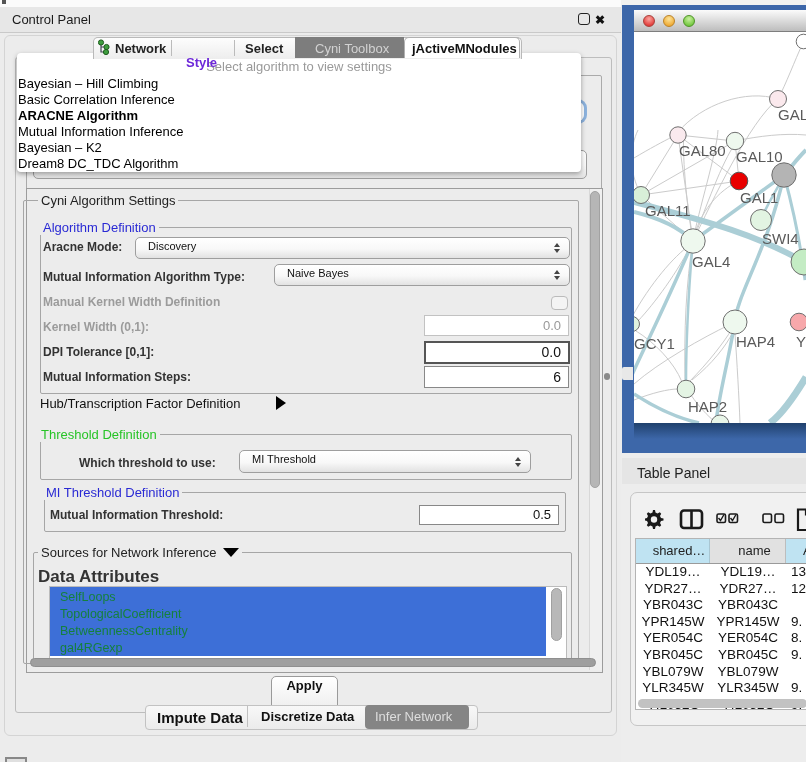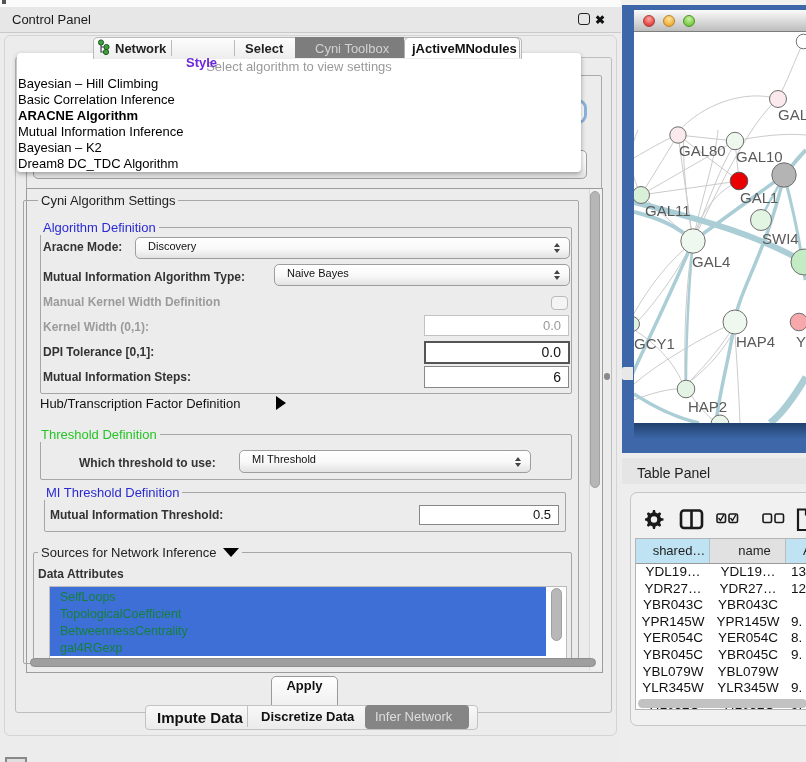--- a/index.html
+++ b/index.html
@@ -82,21 +82,21 @@
 
 <div class="grp" style="left:44px;top:492px;width:520px;height:38px;">
   <div class="gtitle" style="left:-2px;color:#2a2ad4;">MI Threshold Definition</div>
 </div>
 <div class="abs lbl" style="left:50px;top:508px;">Mutual Information Threshold:</div>
 <div class="tfield" style="left:419px;top:505px;width:131px;height:18px;border:1px solid #888;padding-right:7px;line-height:18px;">0.5</div>
 
 <div class="grp" style="left:33px;top:552px;width:537px;height:106px;">
   <div class="gtitle" style="left:4px;color:#222;">Sources for Network Inference <span style="display:inline-block;width:0;height:0;border-left:8px solid transparent;border-right:8px solid transparent;border-top:9px solid #000;margin-left:3px;"></span></div>
 </div>
-<div class="abs lbl" style="left:38px;top:567px;font-size:12px;">Data Attributes</div>
+<div class="abs lbl" style="left:38px;top:567px;font-size:17px;">Data Attributes</div>
 <div class="abs" style="left:49px;top:586px;width:516px;height:71px;border:1px solid #bbb;background:#fff;"></div>
 <div class="abs" style="left:50px;top:587px;width:496px;height:69px;background:#3d6fd7;"></div>
 <div class="abs" style="left:60px;top:589px;font-size:12.5px;color:#15803d;line-height:17px;">SelfLoops<br>TopologicalCoefficient<br>BetweennessCentrality<br>gal4RGexp</div>
 <div class="abs" style="left:551px;top:588px;width:11px;height:53px;background:#b8b8b8;border:1px solid #a0a0a0;border-radius:6px;box-sizing:border-box;"></div>
 
 <div class="abs" style="left:30px;top:658px;width:566px;height:9px;background:#9f9f9f;border:1px solid #8f8f8f;box-sizing:border-box;border-radius:5px;"></div>
 
 <div class="abs" style="left:271px;top:676px;width:67px;height:36px;border:1px solid #9a9a9a;border-radius:5px;background:linear-gradient(#ffffff,#ededed);box-sizing:border-box;text-align:center;font-size:13px;font-weight:600;color:#111;line-height:18px;">Apply</div>
 
 <div class="abs" style="left:145px;top:705px;width:331px;height:23px;border:1px solid #c2c2c2;border-radius:4px;background:linear-gradient(#f8f8f8,#ebebeb);"></div>

